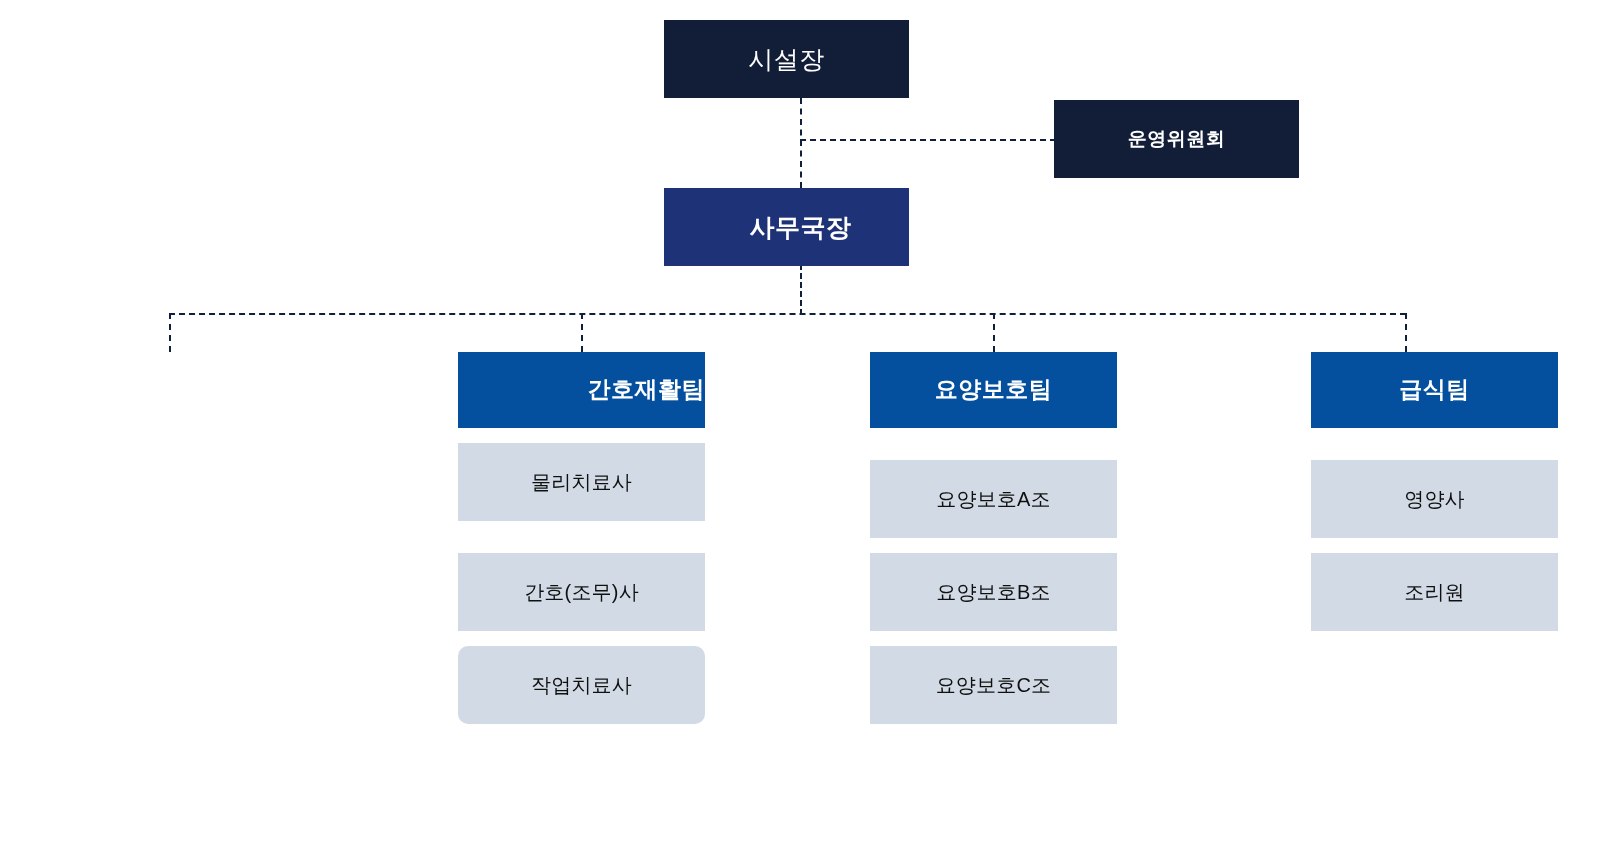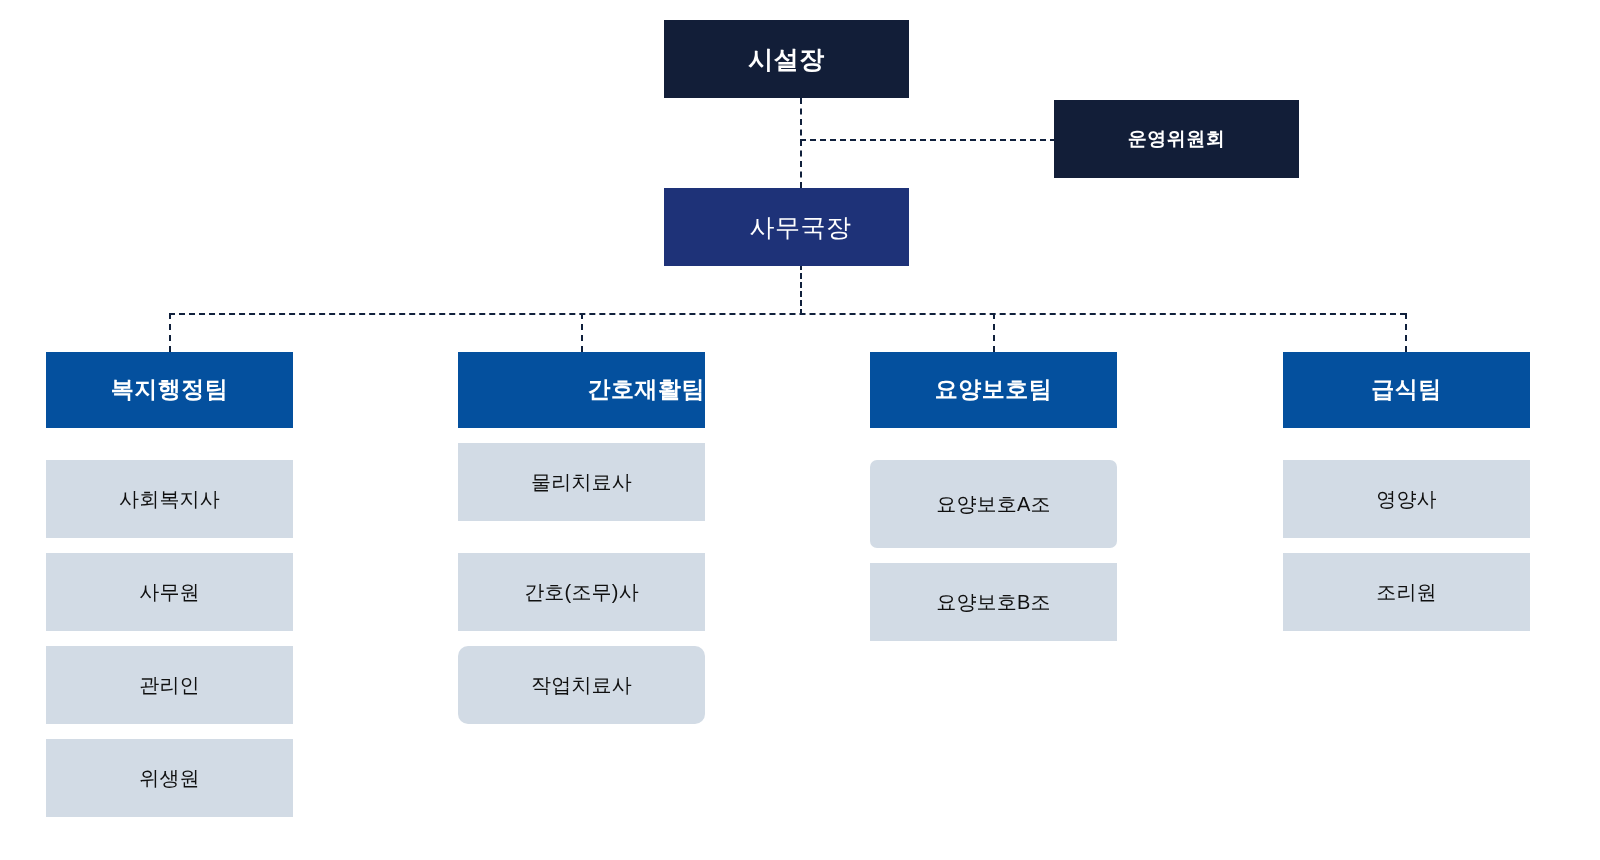--- a/index.html
+++ b/index.html
@@ -30,29 +30,29 @@
     box-sizing: border-box;
     text-align: center;
     line-height: 1.2;
     z-index: 3;
   }
 
   .node-top {
     background: #121e38;
     color: #ffffff;
     font-size: 25px;
-    font-weight: 700;
+    font-weight: 400;
     letter-spacing: 0.5px;
   }
 
   .node-second {
     background: #1e3278;
     color: #ffffff;
     font-size: 25px;
-    font-weight: 400;
+    font-weight: 700;
     letter-spacing: 0.5px;
     padding-left: 28px;
   }
 
   .node-committee {
     background: #121e38;
     color: #ffffff;
     font-size: 19px;
     font-weight: 700;
     letter-spacing: 0.5px;
@@ -117,66 +117,52 @@
   </div>
 
   <div class="node node-committee" style="left:1054px; top:100px; width:245px; height:78px;">
     <span>운영위원회</span>
   </div>
 
   <div class="node node-second" style="left:664px; top:188px; width:245px; height:78px;">
     <span>사무국장</span>
   </div>
 
-  <div class="column" style="left:46px; top:352px;">
-    <div class="node node-team" style="position:relative; left:0; top:0; width:247px; height:76px;">
-      <span>복지행정팀</span>
-    </div>
-    <div class="node node-item" style="position:relative; left:0; top:0; margin-top:32px; width:247px; height:78px;">
-      <span>사회복지사</span>
-    </div>
-    <div class="node node-item" style="position:relative; left:0; top:0; margin-top:15px; width:247px; height:78px;">
-      <span>사무원</span>
-    </div>
-    <div class="node node-item" style="position:relative; left:0; top:0; margin-top:15px; width:247px; height:78px;">
-      <span>관리인</span>
-    </div>
-    <div class="node node-item" style="position:relative; left:0; top:0; margin-top:15px; width:247px; height:78px;">
-      <span>위생원</span>
-    </div>
-  </div>
 
   <div class="column" style="left:458px; top:352px;">
     <div class="node node-team" style="position:relative; left:0; top:0; width:247px; height:76px;justify-content:flex-end;">
       <span>간호재활팀</span>
     </div>
     <div class="node node-item" style="position:relative; left:0; top:0; margin-top:15px; width:247px; height:78px;">
       <span>물리치료사</span>
     </div>
     <div class="node node-item" style="position:relative; left:0; top:0; margin-top:32px; width:247px; height:78px;">
       <span>간호(조무)사</span>
     </div>
     <div class="node node-item" style="position:relative; left:0; top:0; margin-top:15px; width:247px; height:78px;border-radius:10px;">
       <span>작업치료사</span>
     </div>
   </div>
 
   <div class="column" style="left:870px; top:352px;">
     <div class="node node-team" style="position:relative; left:0; top:0; width:247px; height:76px;">
       <span>요양보호팀</span>
     </div>
-    <div class="node node-item" style="position:relative; left:0; top:0; margin-top:32px; width:247px; height:88px;border-radius:7px;">
+    <div class="node node-item" style="position:relative; left:0; top:0; margin-top:32px; width:247px; height:78px;">
       <span>요양보호A조</span>
     </div>
     <div class="node node-item" style="position:relative; left:0; top:0; margin-top:15px; width:247px; height:78px;">
       <span>요양보호B조</span>
     </div>
+    <div class="node node-item" style="position:relative; left:0; top:0; margin-top:15px; width:247px; height:78px;">
+      <span>요양보호C조</span>
+    </div>
   </div>
 
-  <div class="column" style="left:1283px; top:352px;">
+  <div class="column" style="left:1311px; top:352px;">
     <div class="node node-team" style="position:relative; left:0; top:0; width:247px; height:76px;">
       <span>급식팀</span>
     </div>
     <div class="node node-item" style="position:relative; left:0; top:0; margin-top:32px; width:247px; height:78px;align-items:center;">
       <span>영양사</span>
     </div>
     <div class="node node-item" style="position:relative; left:0; top:0; margin-top:15px; width:247px; height:78px;">
       <span>조리원</span>
     </div>
   </div>

